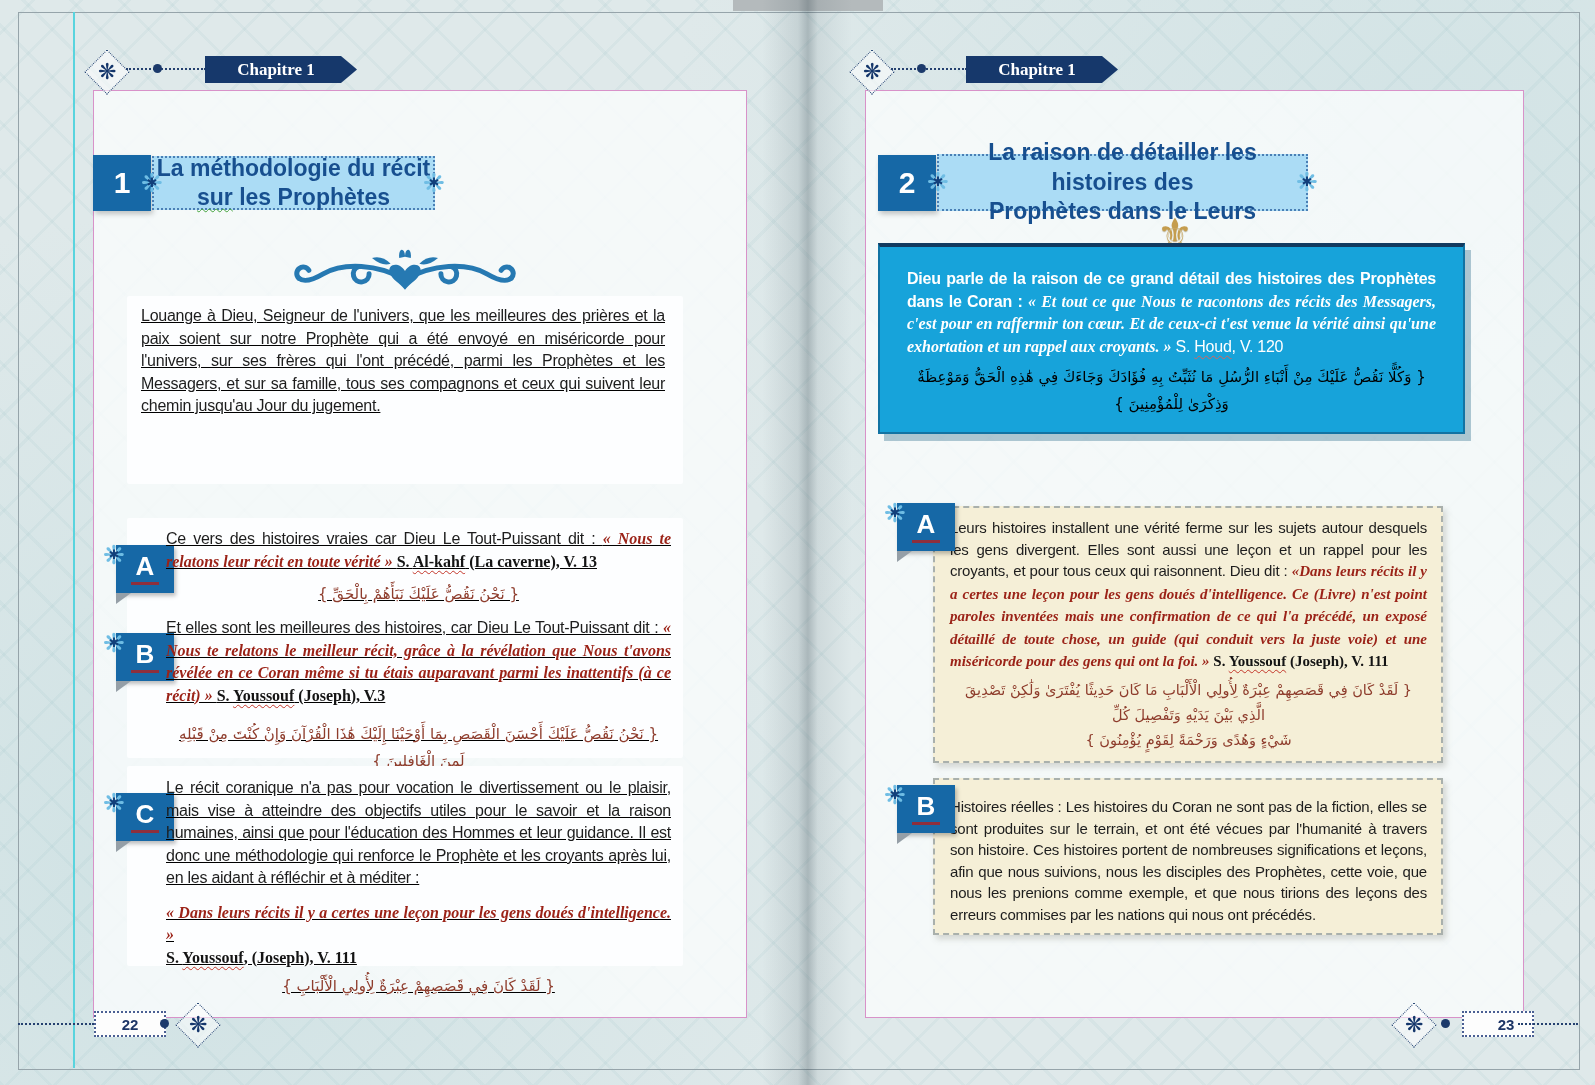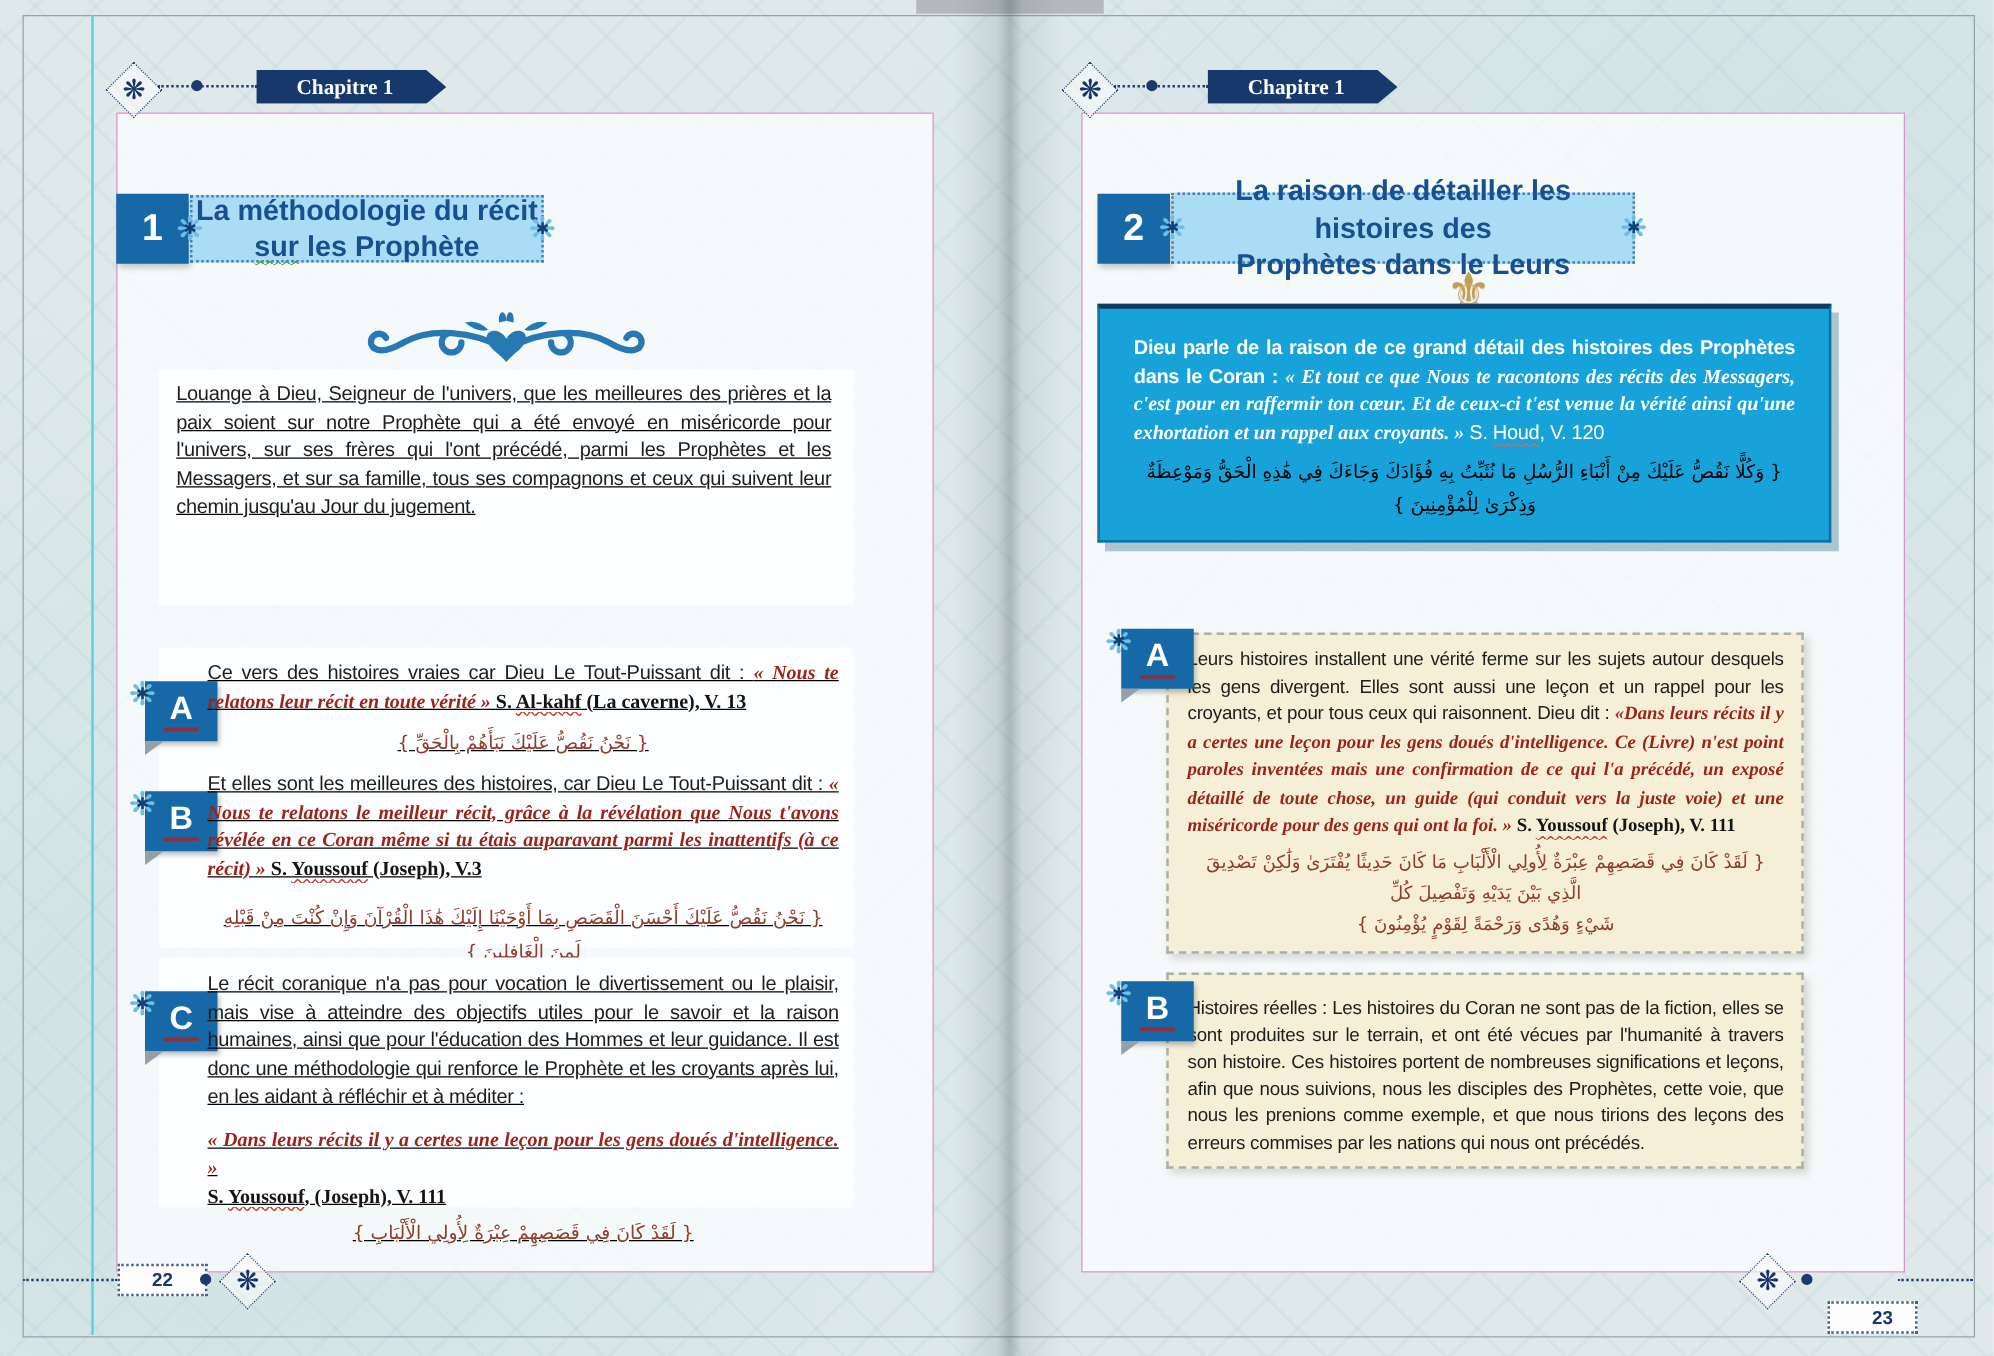--- a/index.html
+++ b/index.html
@@ -105,21 +105,21 @@
   <div class="dotdot" style="left:153px;top:64px;"></div>
   <div class="banner" style="left:205px;top:56px;">
     <span>Chapitre 1</span>
   </div>
 
   <div class="numbox" style="left:93px;top:155px;">
     <span>1</span>
   </div>
   <div class="titlebox" style="left:152px;top:156px;width:283px;height:54px;">
     <span>La méthodologie du récit</span>
-    <span><i style="font-style:normal" class="green-word">sur</i><i style="font-style:normal"> les Prophète</i></span>
+    <span><i style="font-style:normal" class="green-word">sur</i><i style="font-style:normal"> les Prophètes</i></span>
   </div>
   <span class="snow" style="left:139px;top:170px;">
       <i class="s1">❋</i>
       <i class="s2">✱</i>
     </span>
   <span class="snow" style="left:421px;top:170px;">
       <i class="s1">❋</i>
       <i class="s2">✱</i>
     </span>
 
@@ -248,19 +248,19 @@
         <i class="s1">❋</i>
         <i class="s2">✱</i>
       </span>
     <b>B</b>
   </div>
 
   <span class="rosette" style="left:1398px;top:1009px;">
       <i>❋</i>
     </span>
   <div class="dotdot" style="left:1441px;top:1019px;"></div>
-  <div class="pnum" style="left:1462px;top:1041px;padding-left:16px;">
+  <div class="pnum" style="left:1462px;top:1011px;padding-left:16px;">
     <span>23</span>
   </div>
   <div class="dotline" style="left:1518px;top:1023px;width:60px;"></div>
 
   <div class="gutter"></div>
 </div>
 
 </body></html>

